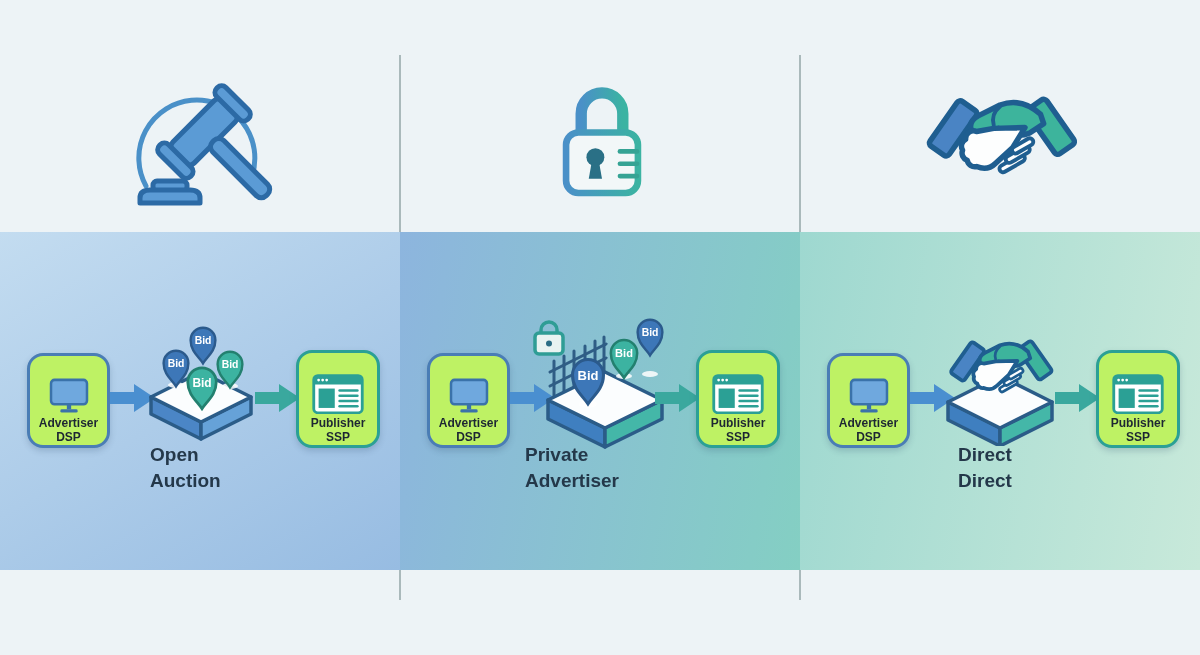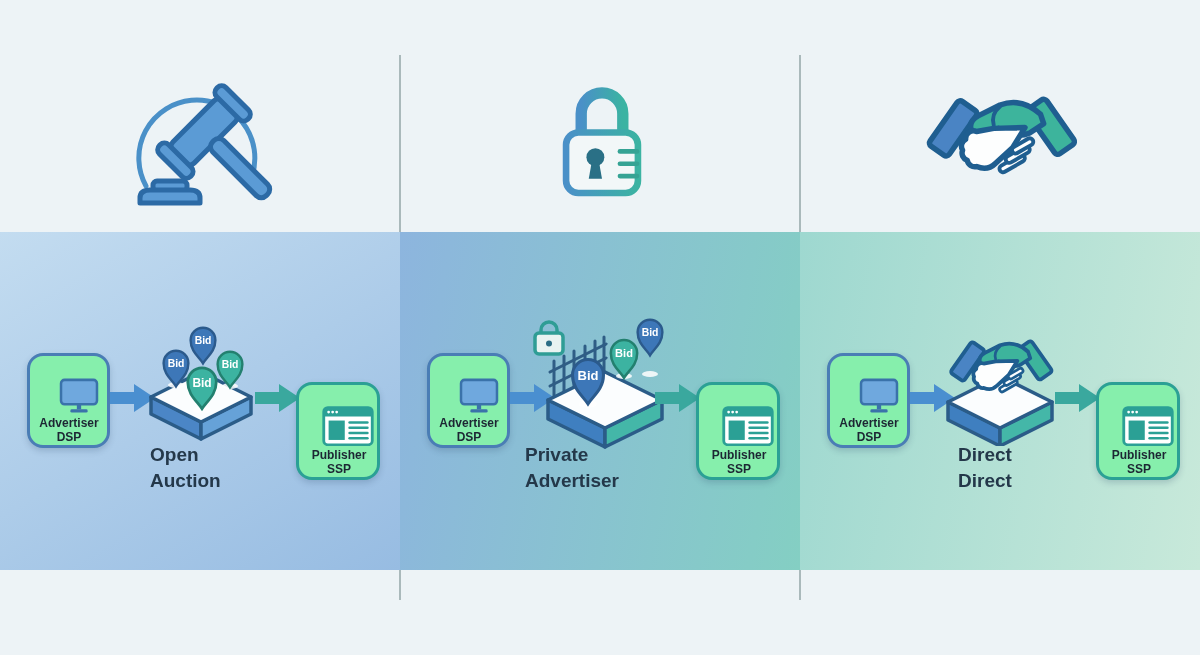--- a/index.html
+++ b/index.html
@@ -11,27 +11,27 @@
   .panel{position:absolute; top:0; width:400px; height:655px;}
   .band{position:absolute; top:232px; left:0; width:400px; height:338px;}
   .band-1{background:linear-gradient(150deg, var(--band-left-start,#c3dcf0), var(--band-left-end,#97bce2));}
   .band-2{background:linear-gradient(100deg, var(--band-mid-start,#8db5de), var(--band-mid-end,#84cfc3));}
   .band-3{background:linear-gradient(100deg, var(--band-right-start,#9ed8d0), var(--band-right-end,#c8e9da));}
   .divider{position:absolute; width:2px; background:var(--divider,#8d9fa3); opacity:.7;}
   .div-top{top:55px; height:177px;}
   .div-bottom{top:570px; height:30px;}
   .top-icon{position:absolute;}
   .node{
-    position:absolute; background:#86efac; border-radius:16px;
+    position:absolute; background:#bef264; border-radius:16px;
     box-shadow:0 3px 6px rgba(40,70,100,.22);
-    display:flex; flex-direction:column; align-items:flex-end; padding-top:21px;
+    display:flex; flex-direction:column; align-items:center; padding-top:21px;
     box-sizing:border-box; text-align:center;
   }
   .node-src{left:27px; top:353px; width:83px; height:95px; border:3px solid var(--box-border-blue,#4a7db5);}
-  .node-tgt{left:296px; top:350px; width:84px; height:98px; border:3px solid var(--box-border-teal,#2ba095);margin-top:32px;}
+  .node-tgt{left:296px; top:350px; width:84px; height:98px; border:3px solid var(--box-border-teal,#2ba095);}
   .node-label{
     font-size:12px; font-weight:bold; color:var(--box-text,#1d2633);
     line-height:1.15; margin-top:3px; width:76px;
   }
   .arrow{position:absolute; top:381px;}
   .arrow-1{left:110px;}
   .arrow-2{left:255px;}
   .mech-graphic{position:absolute;}
   .mech-label{
     position:absolute; top:442px; text-align:left;

